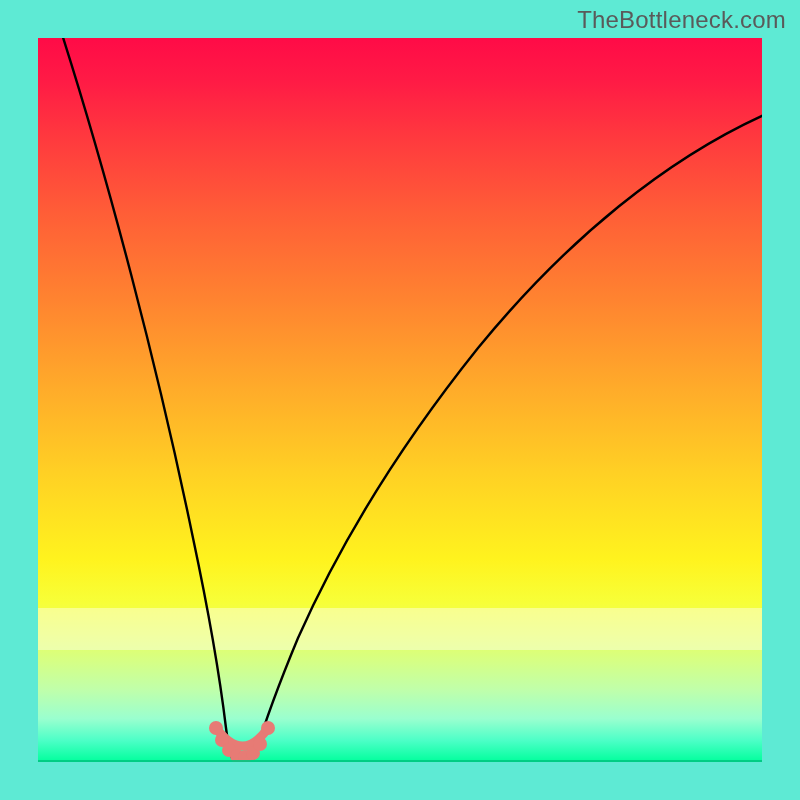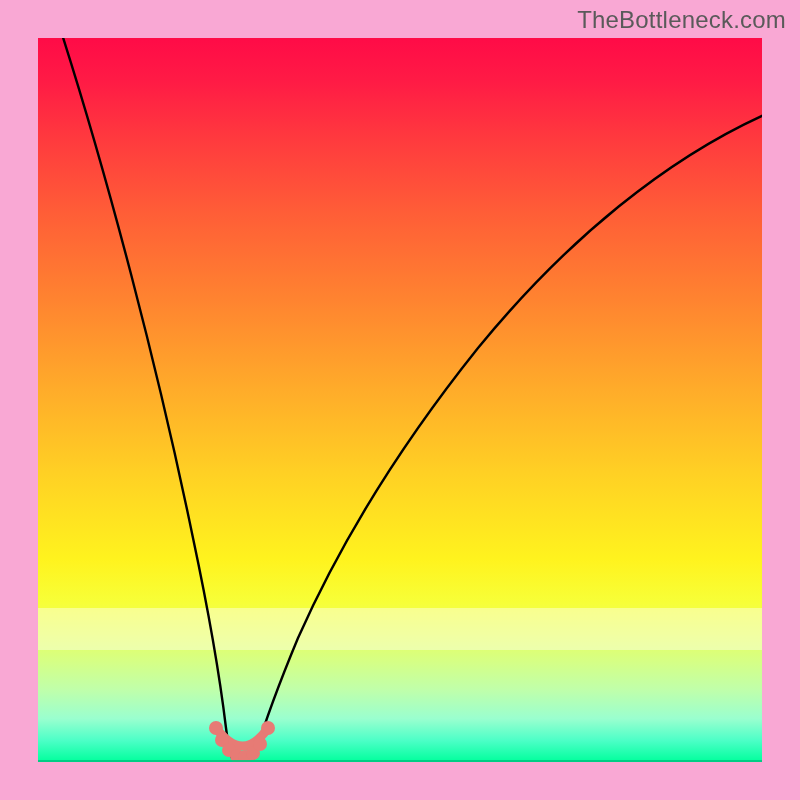--- a/index.html
+++ b/index.html
@@ -10,21 +10,21 @@
     background: #000;
     overflow: hidden;
     font-family: Arial, Helvetica, sans-serif;
   }
   .frame {
     position: absolute;
     left: 0;
     top: 0;
     width: 800px;
     height: 800px;
-    background: #f9a8d4;
+    background: #5eead4;
   }
   .plot {
     position: absolute;
     left: 38px;
     top: 38px;
     width: 724px;
     height: 724px;
     overflow: hidden;
   }
   .gradient {

